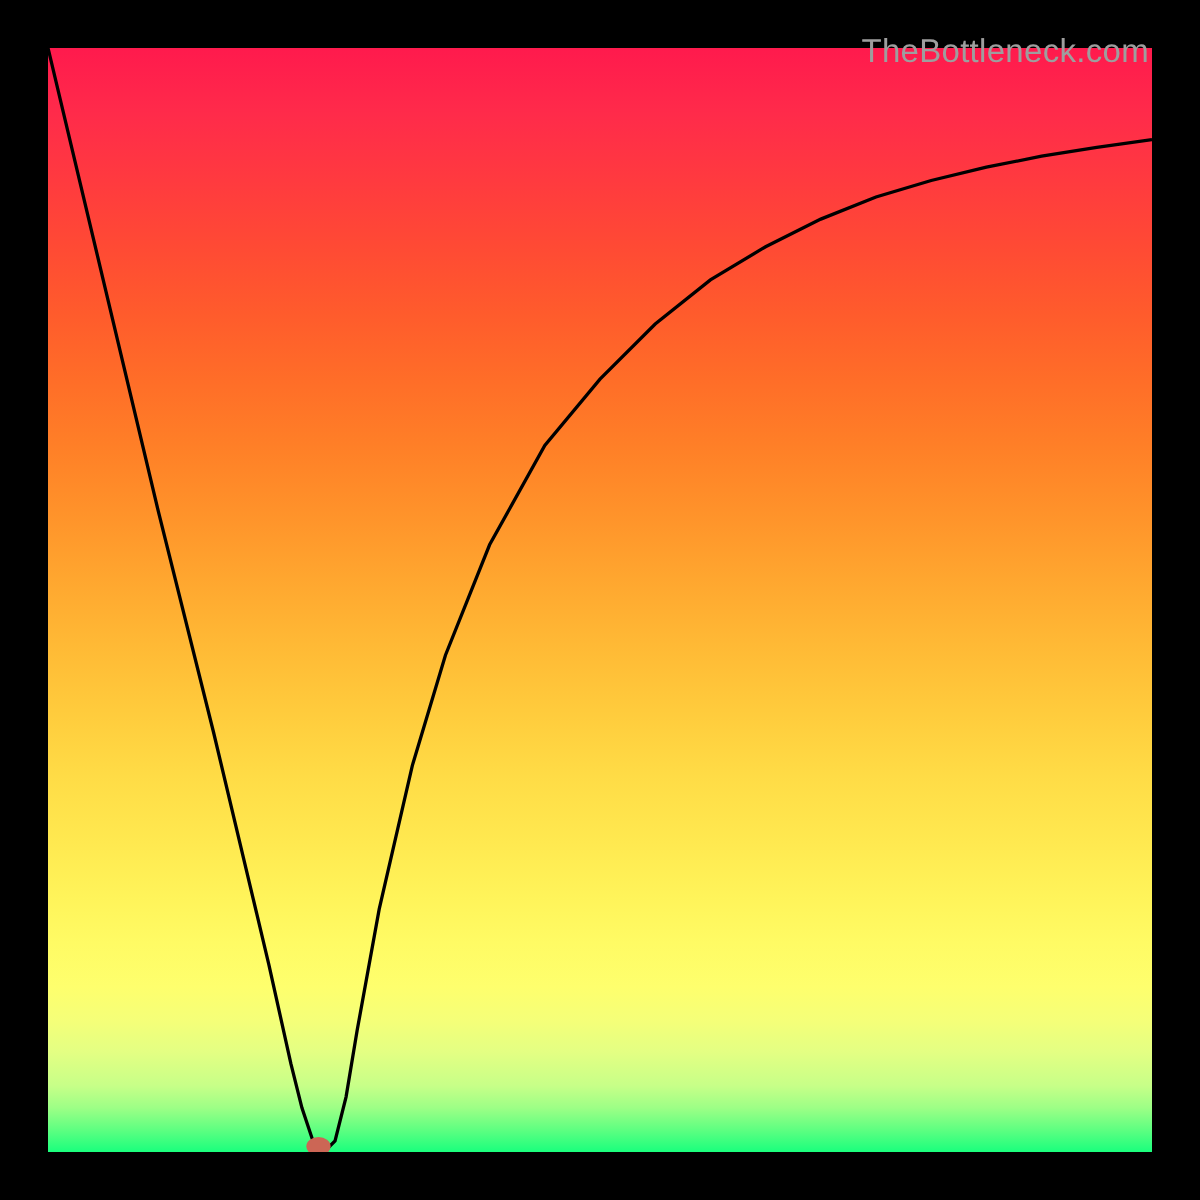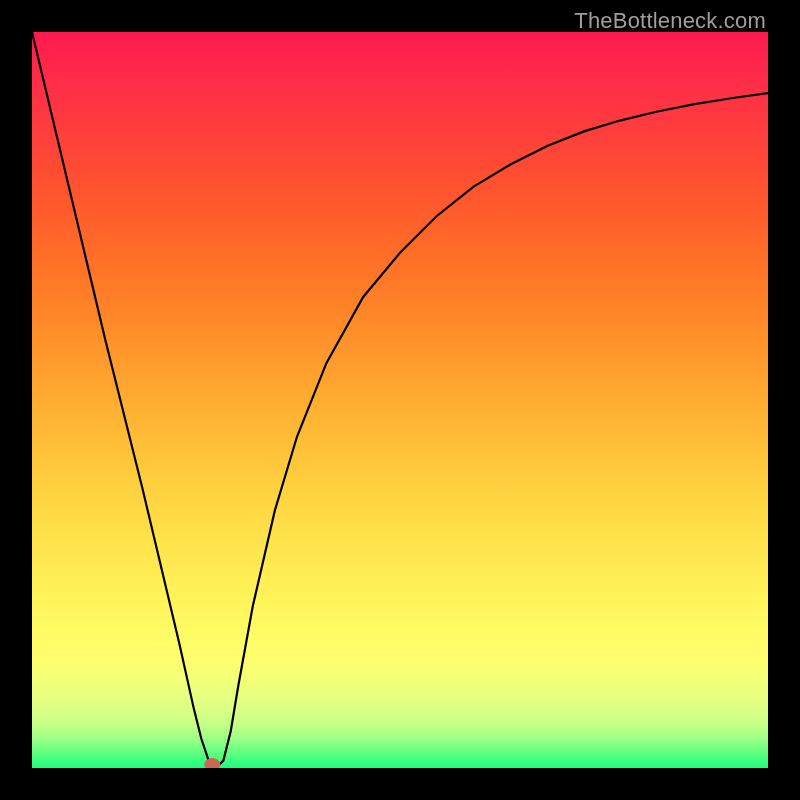--- a/index.html
+++ b/index.html
@@ -54,21 +54,21 @@
     left: 0;
     top: 0;
     width: 736px;
     height: 736px;
   }
   .curve path, .curve ellipse {
     vector-effect: non-scaling-stroke;
   }
   .watermark {
     position: absolute;
-    top: 8px;
+    top: 21px;
     right: 34px;
     color: #9e9e9e;
     font-size: 22px;
     font-weight: 500;
     letter-spacing: 0.2px;
     user-select: none;
   }
 </style>
 </head>
 <body>

